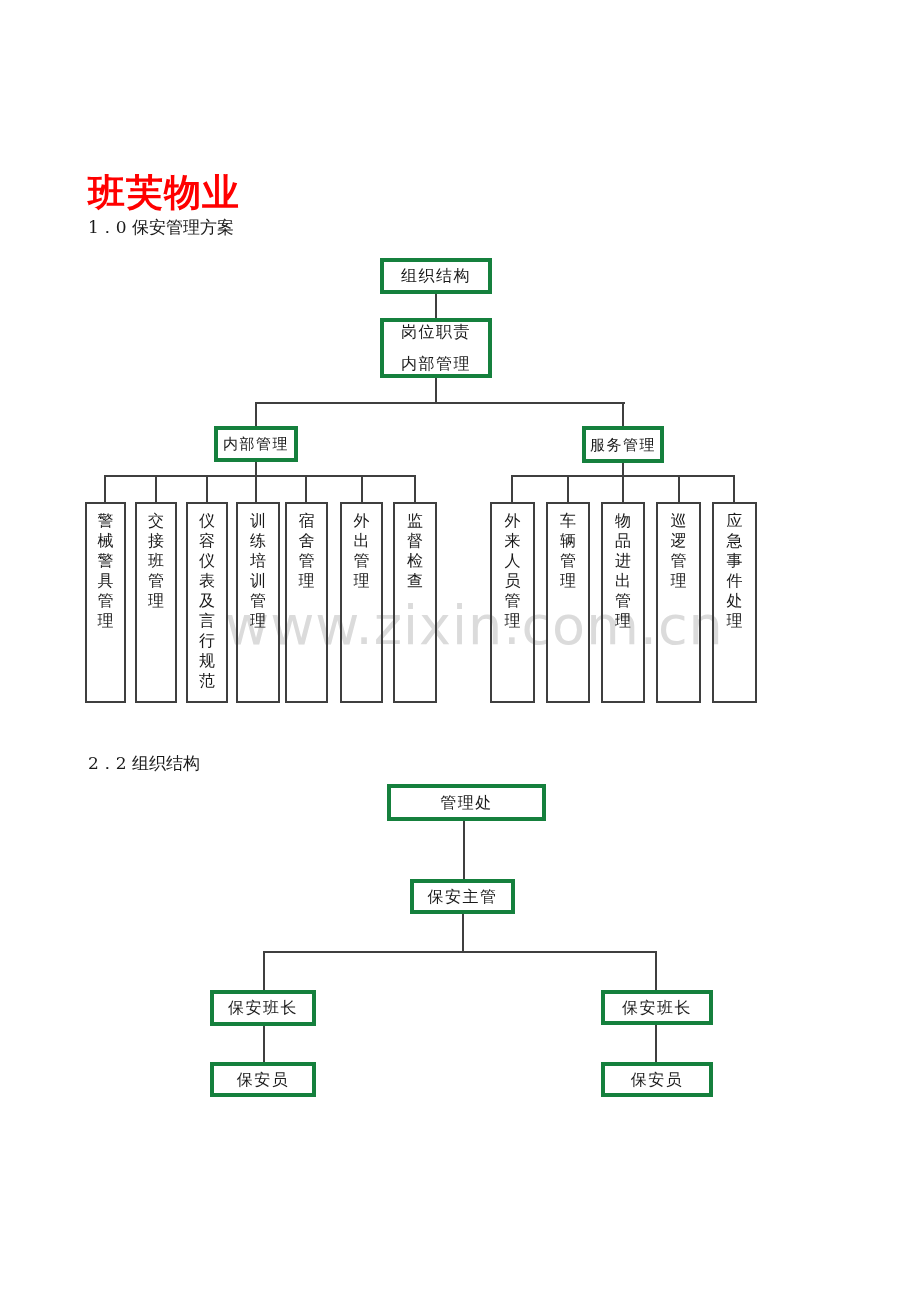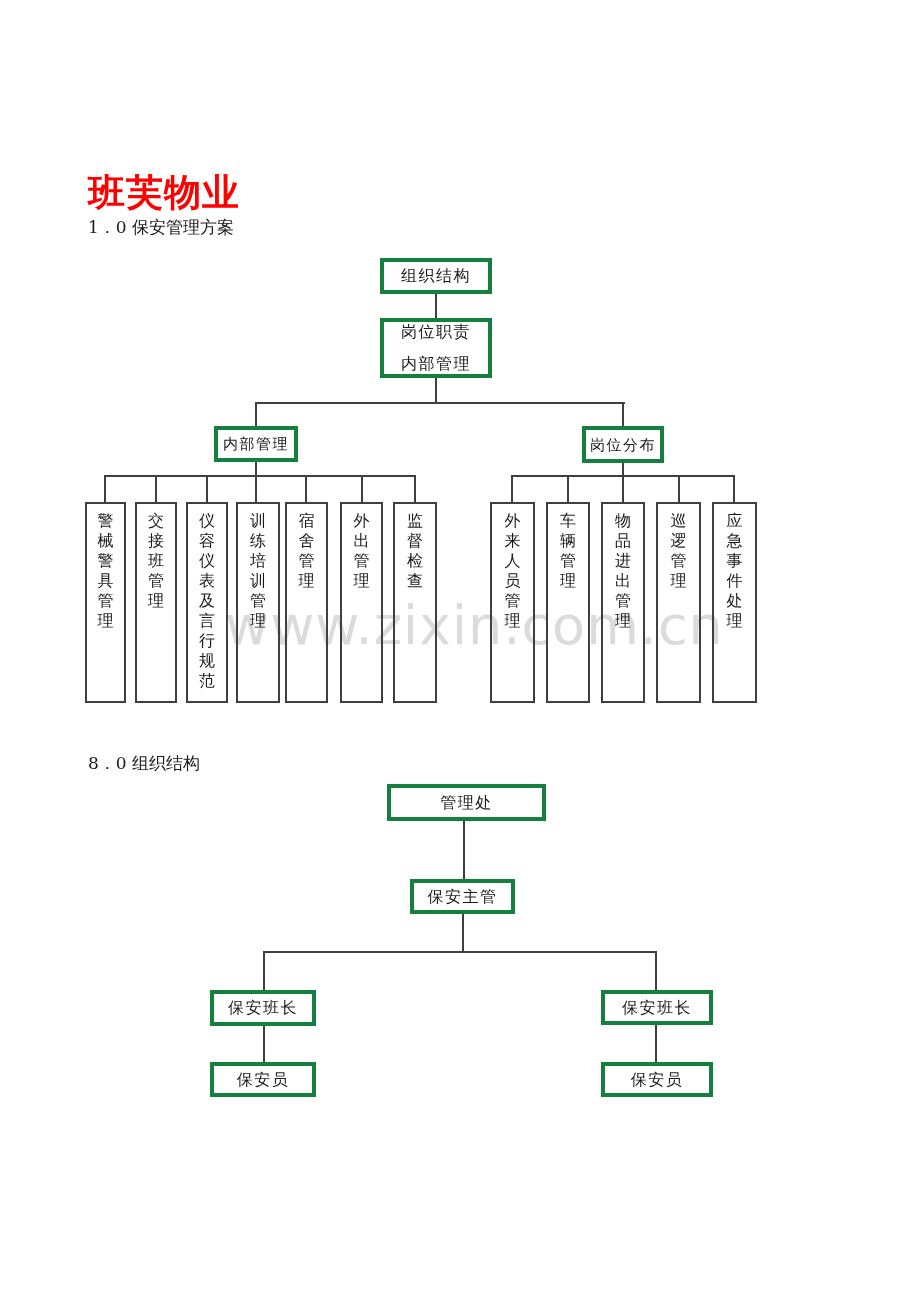--- a/index.html
+++ b/index.html
@@ -49,40 +49,40 @@
   .lv { width:2px; }
   .lh { height:2px; }
 </style>
 </head>
 <body>
 
 <div class="page">
 
   <div class="doc-title">班芙物业</div>
   <div class="section-heading" id="sec1">1．0 保安管理方案</div>
-  <div class="section-heading" id="sec2">8．0 组织结构</div>
+  <div class="section-heading" id="sec2">2．2 组织结构</div>
 
   <div class="watermark">www.zixin.com.cn</div>
 
   <div class="node" style="left:380px; top:258px; width:112px; height:36px;">组织结构</div>
 
   <div class="line lv" style="left:435px; top:294px; height:24px;"></div>
 
   <div class="node multi" style="left:380px; top:318px; width:112px; height:60px;gap:8px;">
     <span>岗位职责</span>
     <span>内部管理</span>
   </div>
 
   <div class="line lv" style="left:435px; top:378px; height:24px;"></div>
   <div class="line lh" style="left:255px; top:402px; width:370px;"></div>
   <div class="line lv" style="left:255px; top:402px; height:24px;"></div>
   <div class="line lv" style="left:622px; top:402px; height:24px;"></div>
 
   <div class="node" style="left:214px; top:426px; width:84px; height:36px; font-size:15px;">内部管理</div>
-  <div class="node" style="left:582px; top:426px; width:82px; height:37px; font-size:15px;">岗位分布</div>
+  <div class="node" style="left:582px; top:426px; width:82px; height:37px; font-size:15px;">服务管理</div>
 
   <div class="line lv" style="left:255px; top:462px; height:13px;"></div>
   <div class="line lh" style="left:104px; top:475px; width:312px;"></div>
   <div class="line lv" style="left:104px; top:475px; height:27px;"></div>
   <div class="line lv" style="left:155px; top:475px; height:27px;"></div>
   <div class="line lv" style="left:206px; top:475px; height:27px;"></div>
   <div class="line lv" style="left:255px; top:475px; height:27px;"></div>
   <div class="line lv" style="left:305px; top:475px; height:27px;"></div>
   <div class="line lv" style="left:361px; top:475px; height:27px;"></div>
   <div class="line lv" style="left:414px; top:475px; height:27px;"></div>

